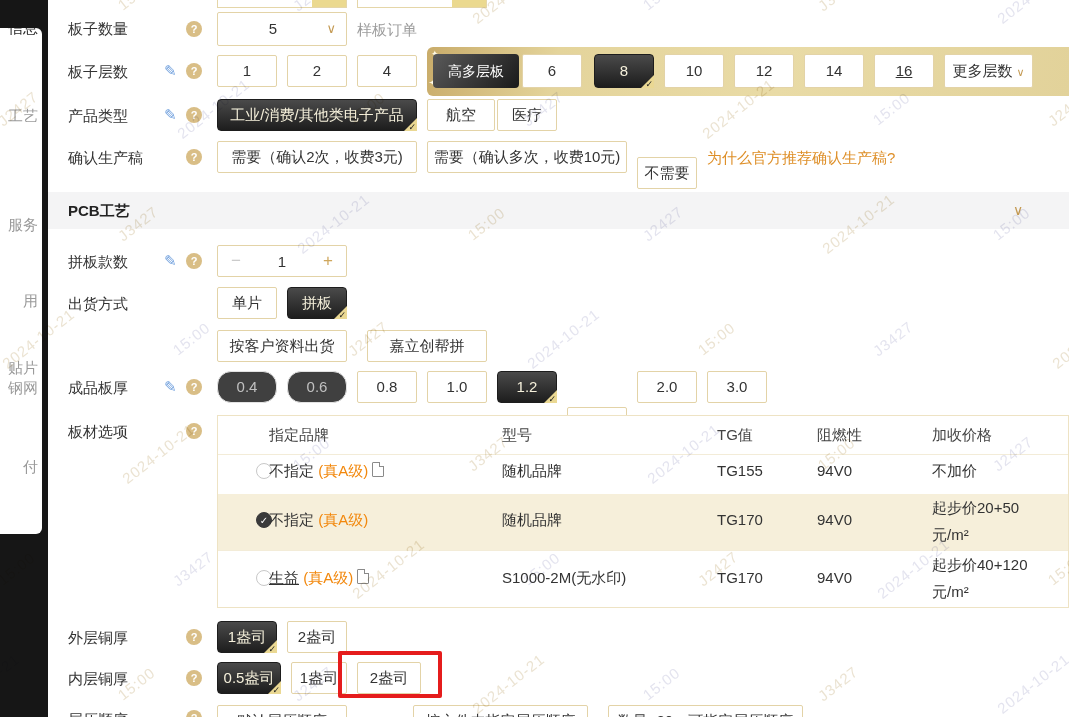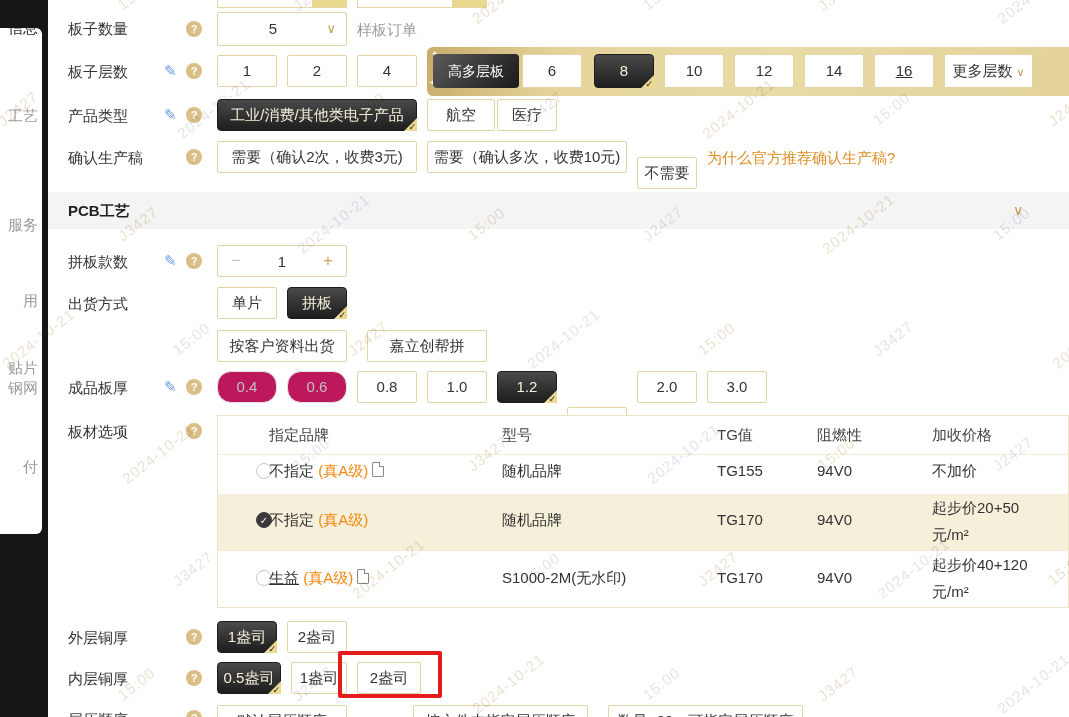--- a/index.html
+++ b/index.html
@@ -6,21 +6,21 @@
   .screen{position:relative;width:1069px;height:717px;overflow:hidden;background:#fff;
           font-family:"Liberation Sans","DejaVu Sans",sans-serif;color:#333;}
   .content{position:absolute;left:48px;top:0;width:1021px;height:717px;z-index:1;}
   
   .btn{position:absolute;box-sizing:border-box;background:#fff;border:1px solid #e3d3a7;border-radius:2px;
        text-align:center;font-size:15px;color:#333;cursor:pointer;white-space:nowrap;}
   .btn.sel{background:linear-gradient(180deg,#4a4a4a,#1d1d1d);border-color:#1d1d1d;color:#f5f0db;border-radius:4px;overflow:visible;}
   .btn.sel::before{content:"";position:absolute;right:-1px;bottom:-1px;width:0;height:0;border-style:solid;
        border-width:0 0 13px 13px;border-color:transparent transparent #ead893 transparent;}
   .btn.sel::after{content:"✓";position:absolute;right:0;bottom:-2px;font-size:9px;line-height:1;color:#1d1d1d;font-weight:700;}
-  .btn.dis{background:#be185d;border-color:#e3e3e3;color:#c0c0c0;border-radius:14px;}
+  .btn.dis{background:#404040;border-color:#e3e3e3;color:#c0c0c0;border-radius:14px;}
   .lbl{position:absolute;left:20px;font-size:15px;color:#333;white-space:nowrap;}
   .help{position:absolute;left:138px;width:16px;height:16px;border-radius:50%;background:#d9be86;color:#fff;
         font-size:11px;line-height:16px;text-align:center;font-weight:700;}
   .pencil{position:absolute;left:116px;font-size:15px;color:#6f9fdd;}
   .muted{position:absolute;font-size:15px;color:#9c9c9c;white-space:nowrap;}
   .link{position:absolute;font-size:15px;color:#de8f28;cursor:pointer;white-space:nowrap;}
   .box{position:absolute;box-sizing:border-box;border:1px solid #e3d3a7;border-radius:2px;background:#fff;}
   .chev{color:#c49a53;font-size:13px;}
   .cut{position:absolute;top:0;height:8px;box-sizing:border-box;border:1px solid #e5d6a8;border-top:none;background:#fff;}
   .cutfill{position:absolute;right:0;top:0;width:34px;height:100%;background:#ebd98f;}

